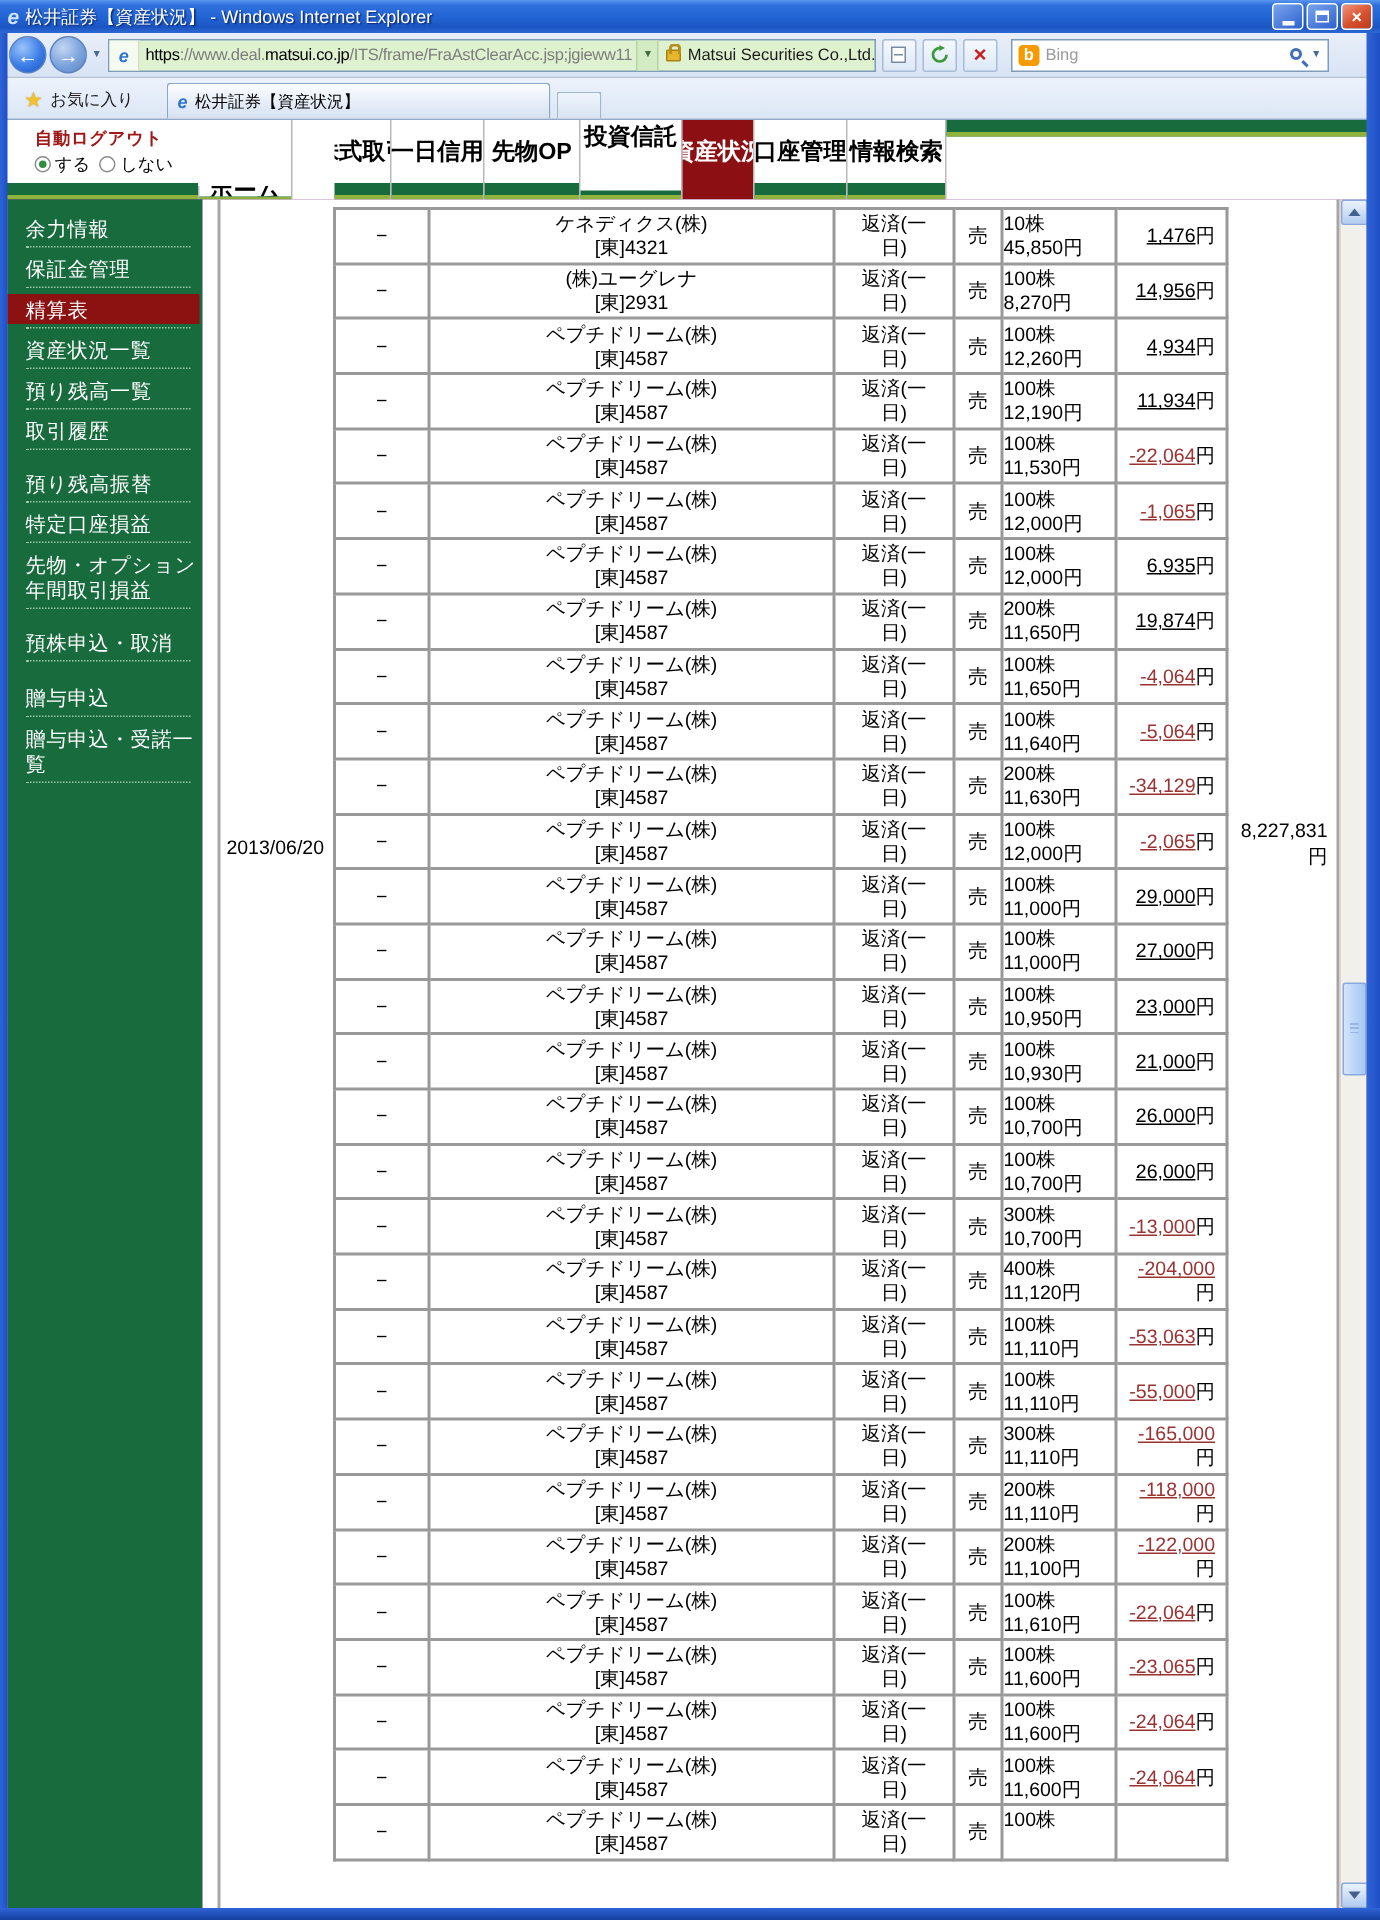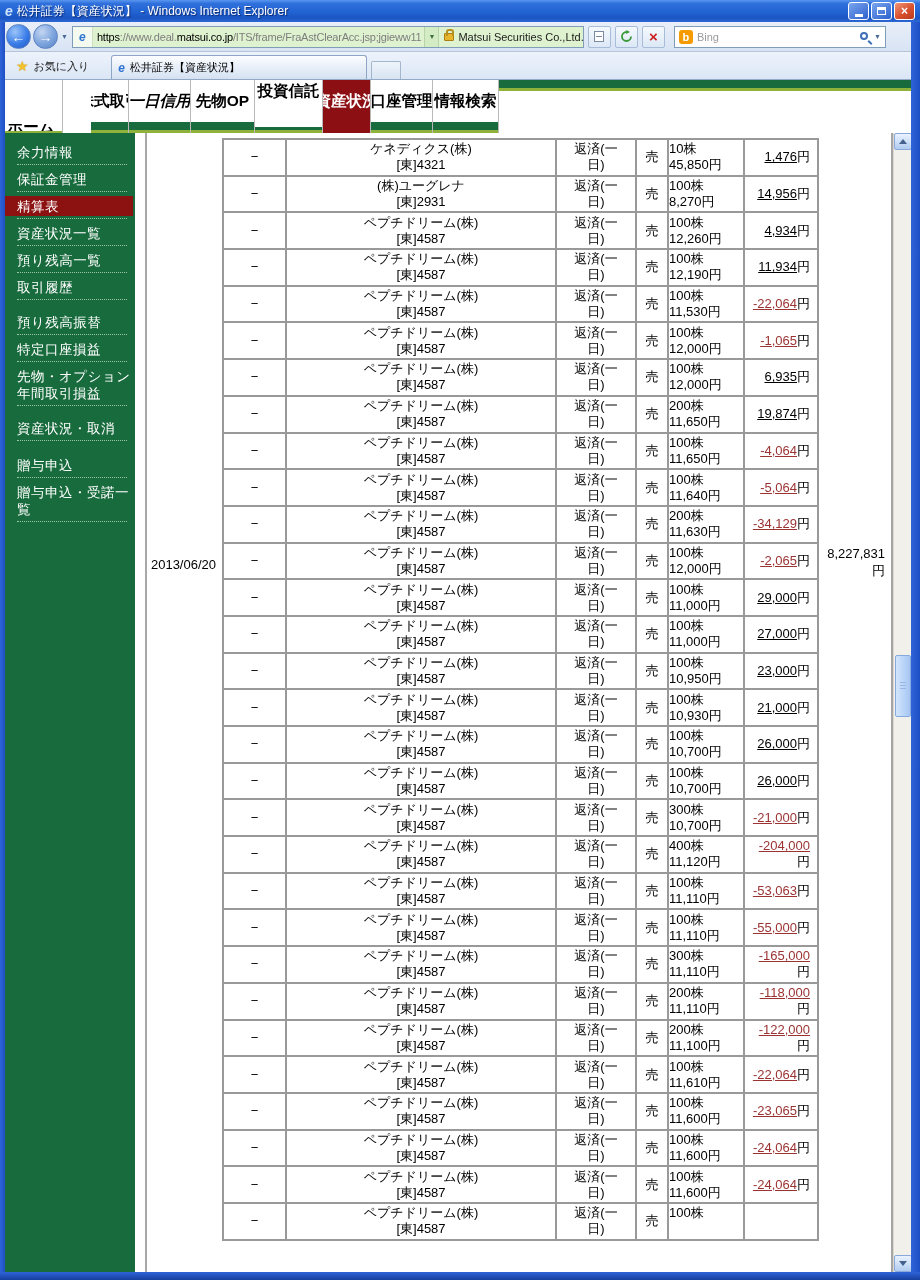--- a/index.html
+++ b/index.html
@@ -183,30 +183,44 @@
       <span class="favlabel">お気に入り</span>
     </span>
     <span class="tab">
       <span class="ico-e2" style="font-weight:bold;font-style:italic;font-size:12px;color:#2f74d0;">e</span>
       <span class="tabtitle">松井証券【資産状況】</span>
     </span>
     <span class="newtab"></span>
   </div>
 
   <div class="navbar">
+    <div class="nav-cell cell-auto">
+      <div class="auto-wrap">
+        <div class="auto-title">自動ログアウト</div>
+        <div class="auto-radios">
+          <span class="radio checked">
+              <span class="dot"></span>
+            </span>
+          <span>する</span>
+          <span class="radio"></span>
+          <span>しない</span>
+        </div>
+      </div>
+      <div class="nav-green"></div>
+    </div>
 
     <div class="nav-cell" style="width: 62px; margin-top: 44px;">
         <div class="nav-label">ホーム</div>
         <div class="nav-green"></div>
       </div>
       <div class="nav-cell" style="width: 66px; padding-left: 28px;">
         <div class="nav-label">株式取引</div>
         <div class="nav-green"></div>
       </div>
-      <div class="nav-cell" style="width: 62px; font-style: italic;">
+      <div class="nav-cell" style="width: 62px;">
         <div class="nav-label">一日信用</div>
         <div class="nav-green"></div>
       </div>
       <div class="nav-cell" style="width: 64px;">
         <div class="nav-label">先物OP</div>
         <div class="nav-green"></div>
       </div>
       <div class="nav-cell" style="width: 68px; gap: 25px;">
         <div class="nav-label">投資信託</div>
         <div class="nav-green"></div>
@@ -260,21 +274,21 @@
         </div>
         <div class="si-item">
           <div class="si-label">特定口座損益</div>
           <div class="si-sep"></div>
         </div>
         <div class="si-item">
           <div class="si-label">先物・オプション年間取引損益</div>
           <div class="si-sep"></div>
         </div>
         <div class="si-item" style="margin-top: 12px;">
-          <div class="si-label">資産状況・取消</div>
+          <div class="si-label">預株申込・取消</div>
           <div class="si-sep"></div>
         </div>
         <div class="si-item" style="margin-top: 14px;">
           <div class="si-label">贈与申込</div>
           <div class="si-sep"></div>
         </div>
         <div class="si-item">
           <div class="si-label">贈与申込・受諾一覧</div>
           <div class="si-sep"></div>
         </div>
@@ -611,21 +625,21 @@
               </td>
               <td class="t-action">
                 <div class="ln">返済(一</div>
                 <div class="ln">日)</div>
               </td>
               <td class="t-side">売</td>
               <td class="t-qty">
                 <div class="ln">300株</div>
                 <div class="ln">10,700円</div>
               </td>
-              <td class="t-profit neg"><span class="pnum">-21,000</span><span class="punit">円</span></td>
+              <td class="t-profit neg"><span class="pnum">-13,000</span><span class="punit">円</span></td>
             </tr>
             <tr>
               <td class="t-dash">−</td>
               <td class="t-name">
                 <div class="ln">ペプチドリーム(株)</div>
                 <div class="ln">[東]4587</div>
               </td>
               <td class="t-action">
                 <div class="ln">返済(一</div>
                 <div class="ln">日)</div>

